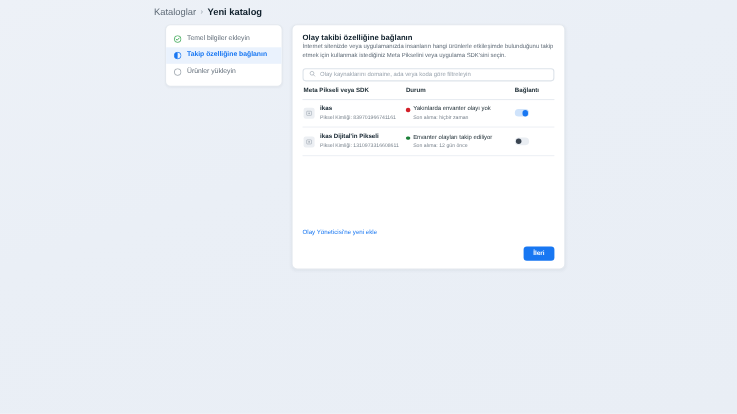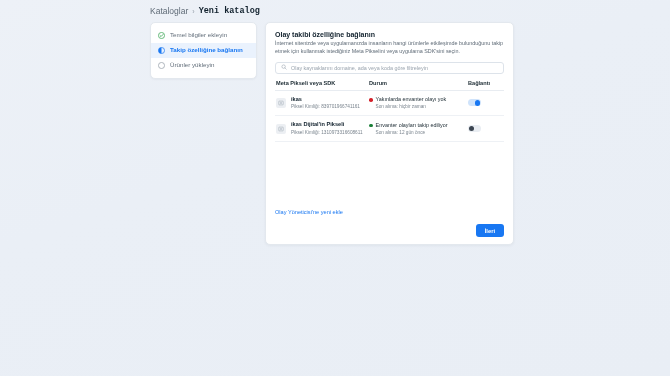--- a/index.html
+++ b/index.html
@@ -18,27 +18,27 @@
   }
   .page {
     position: relative;
     width: 670px; height: 376px;
     background: linear-gradient(160deg, #edf1f7 0%, #eaeff6 40%, #e9eef5 100%);
   }
 
   
   .breadcrumb {
     position: absolute;
-    left: 150px; top: 6px;
+    left: 140px; top: 6px;
     display: flex; align-items: center; gap: 4px;
     font-size: 8.5px;
   }
   .crumb-root { color: #5f6b77; font-weight: 400; }
   .crumb-sep  { color: #97a1ab; font-size: 7px; }
-  .crumb-cur  { color: #11212d; font-weight: 700; font-family: Liberation Mono, monospace; }
+  .crumb-cur  { color: #11212d; font-weight: 700; }
 
   
   .layout {
     position: absolute;
     left: 150px; top: 22px;
     display: flex;
     align-items: flex-start;
     gap: 8px;
   }
 

